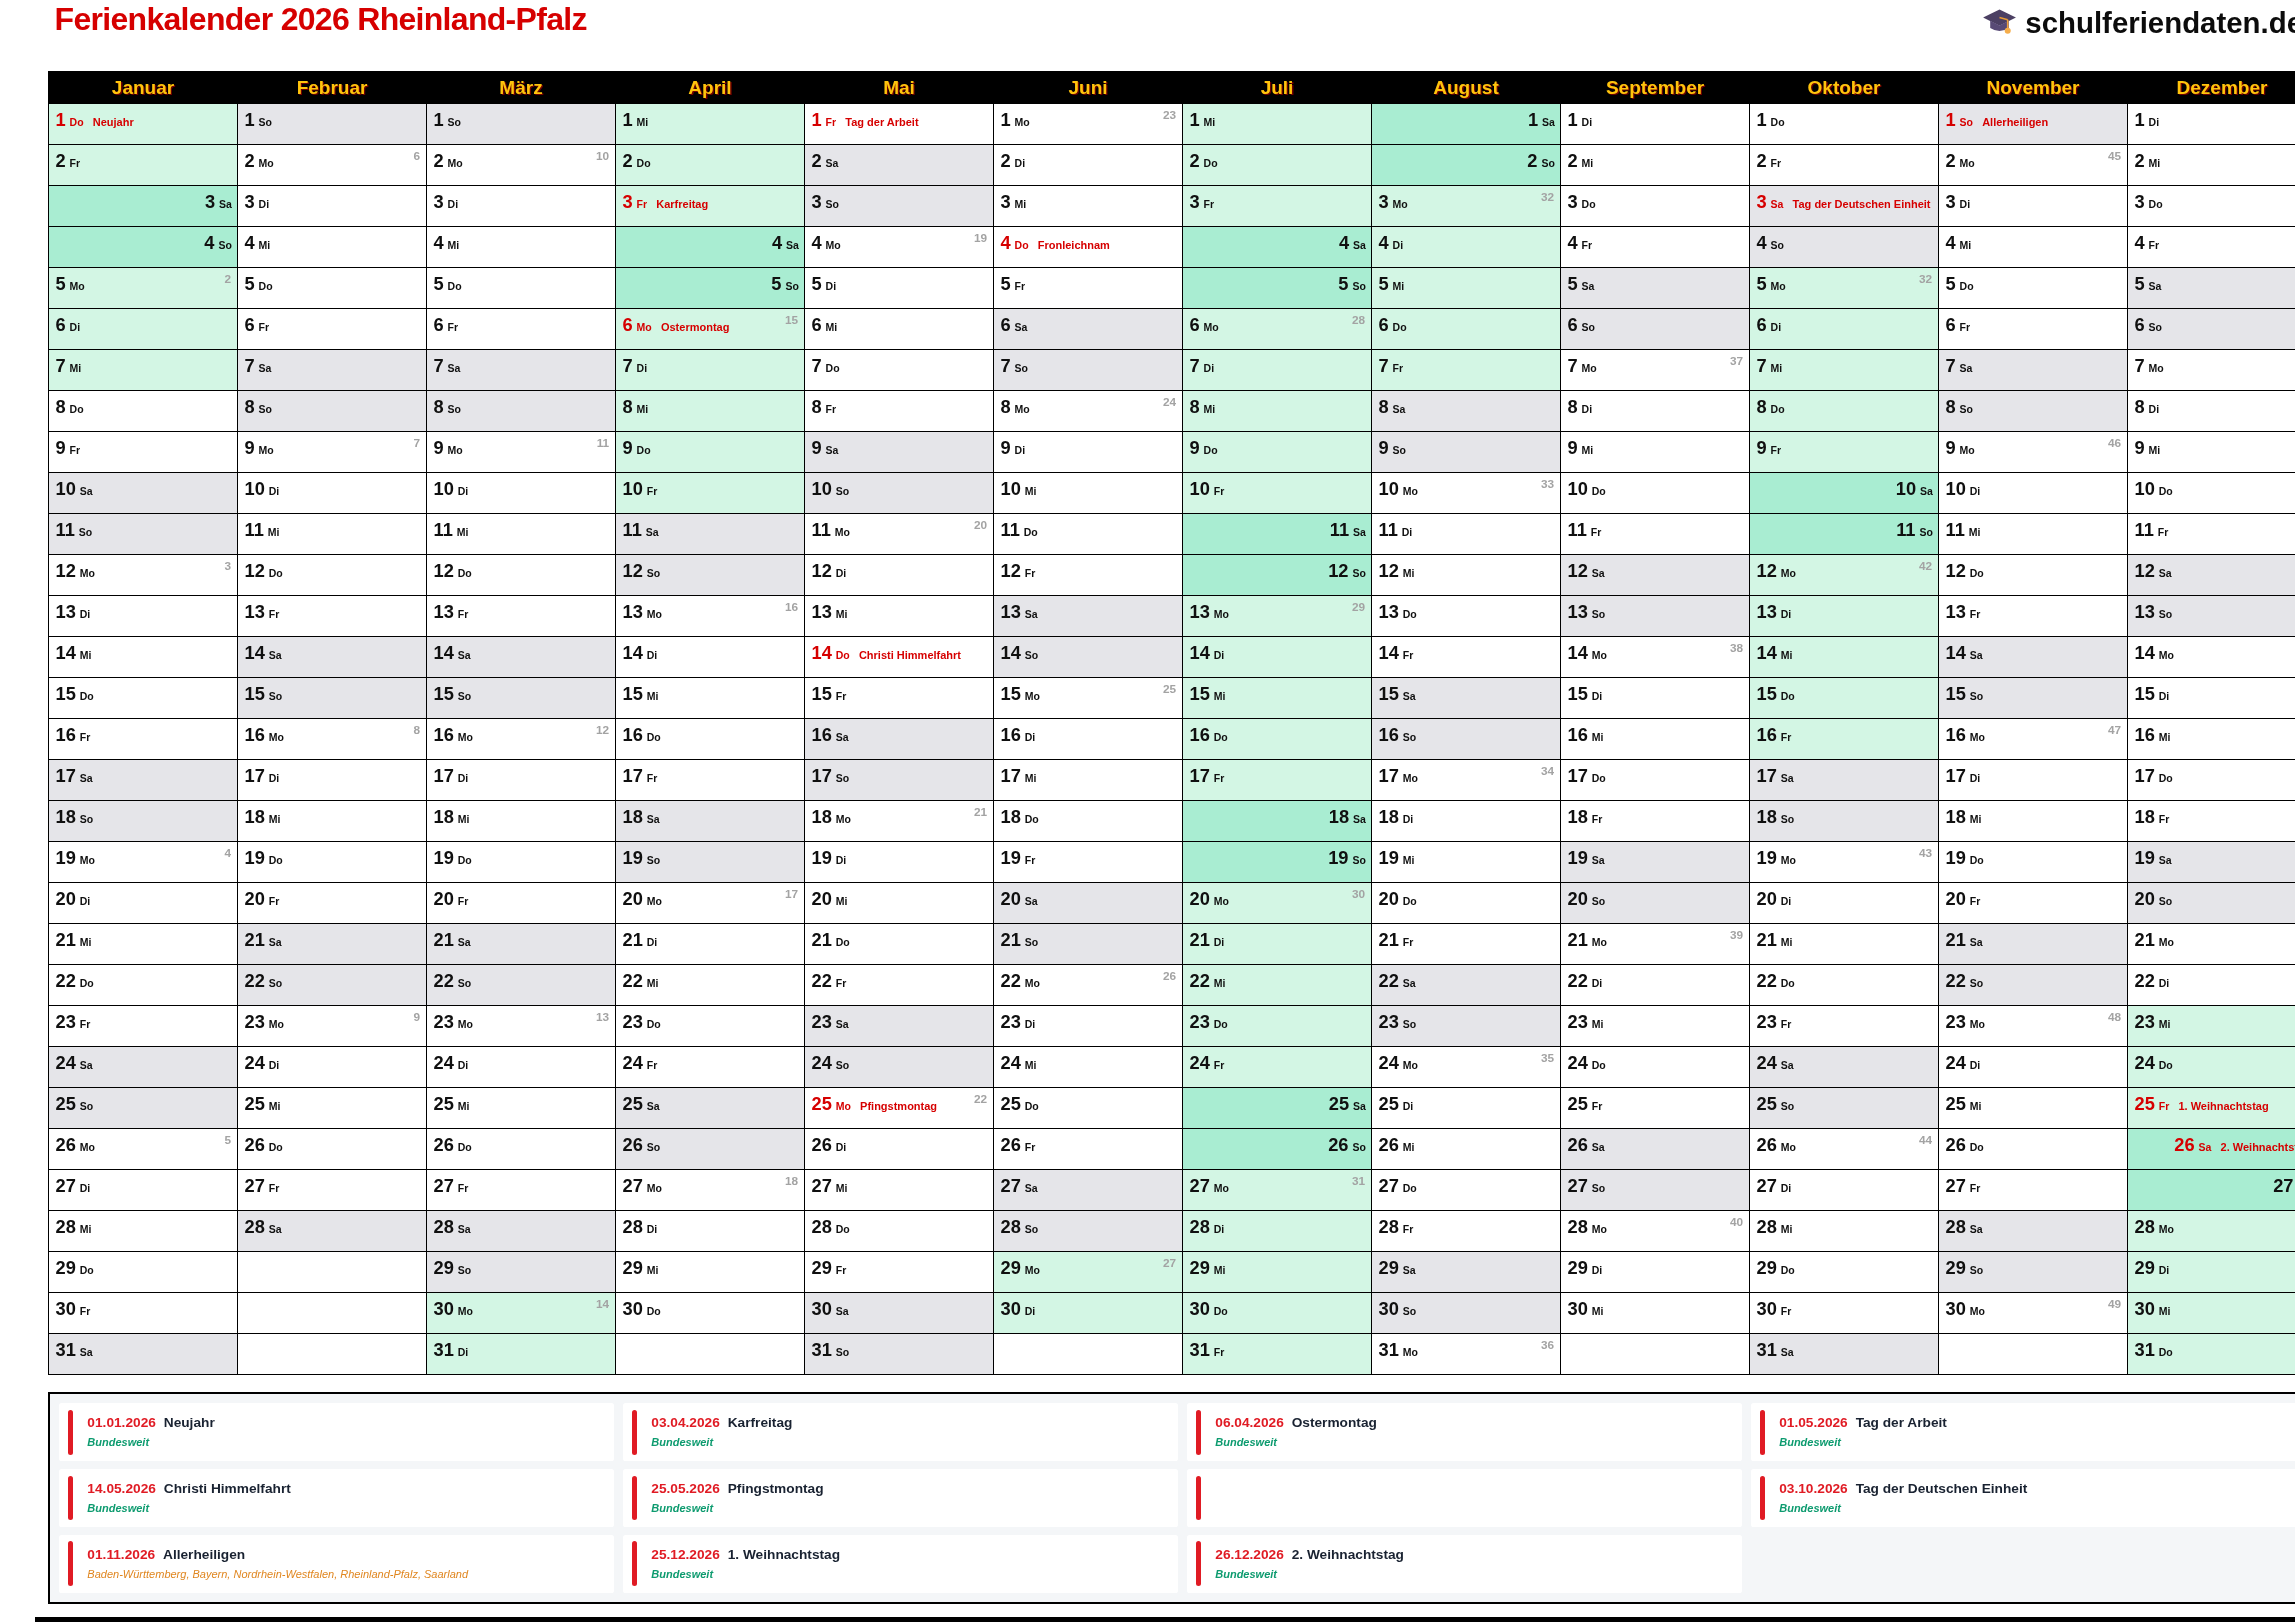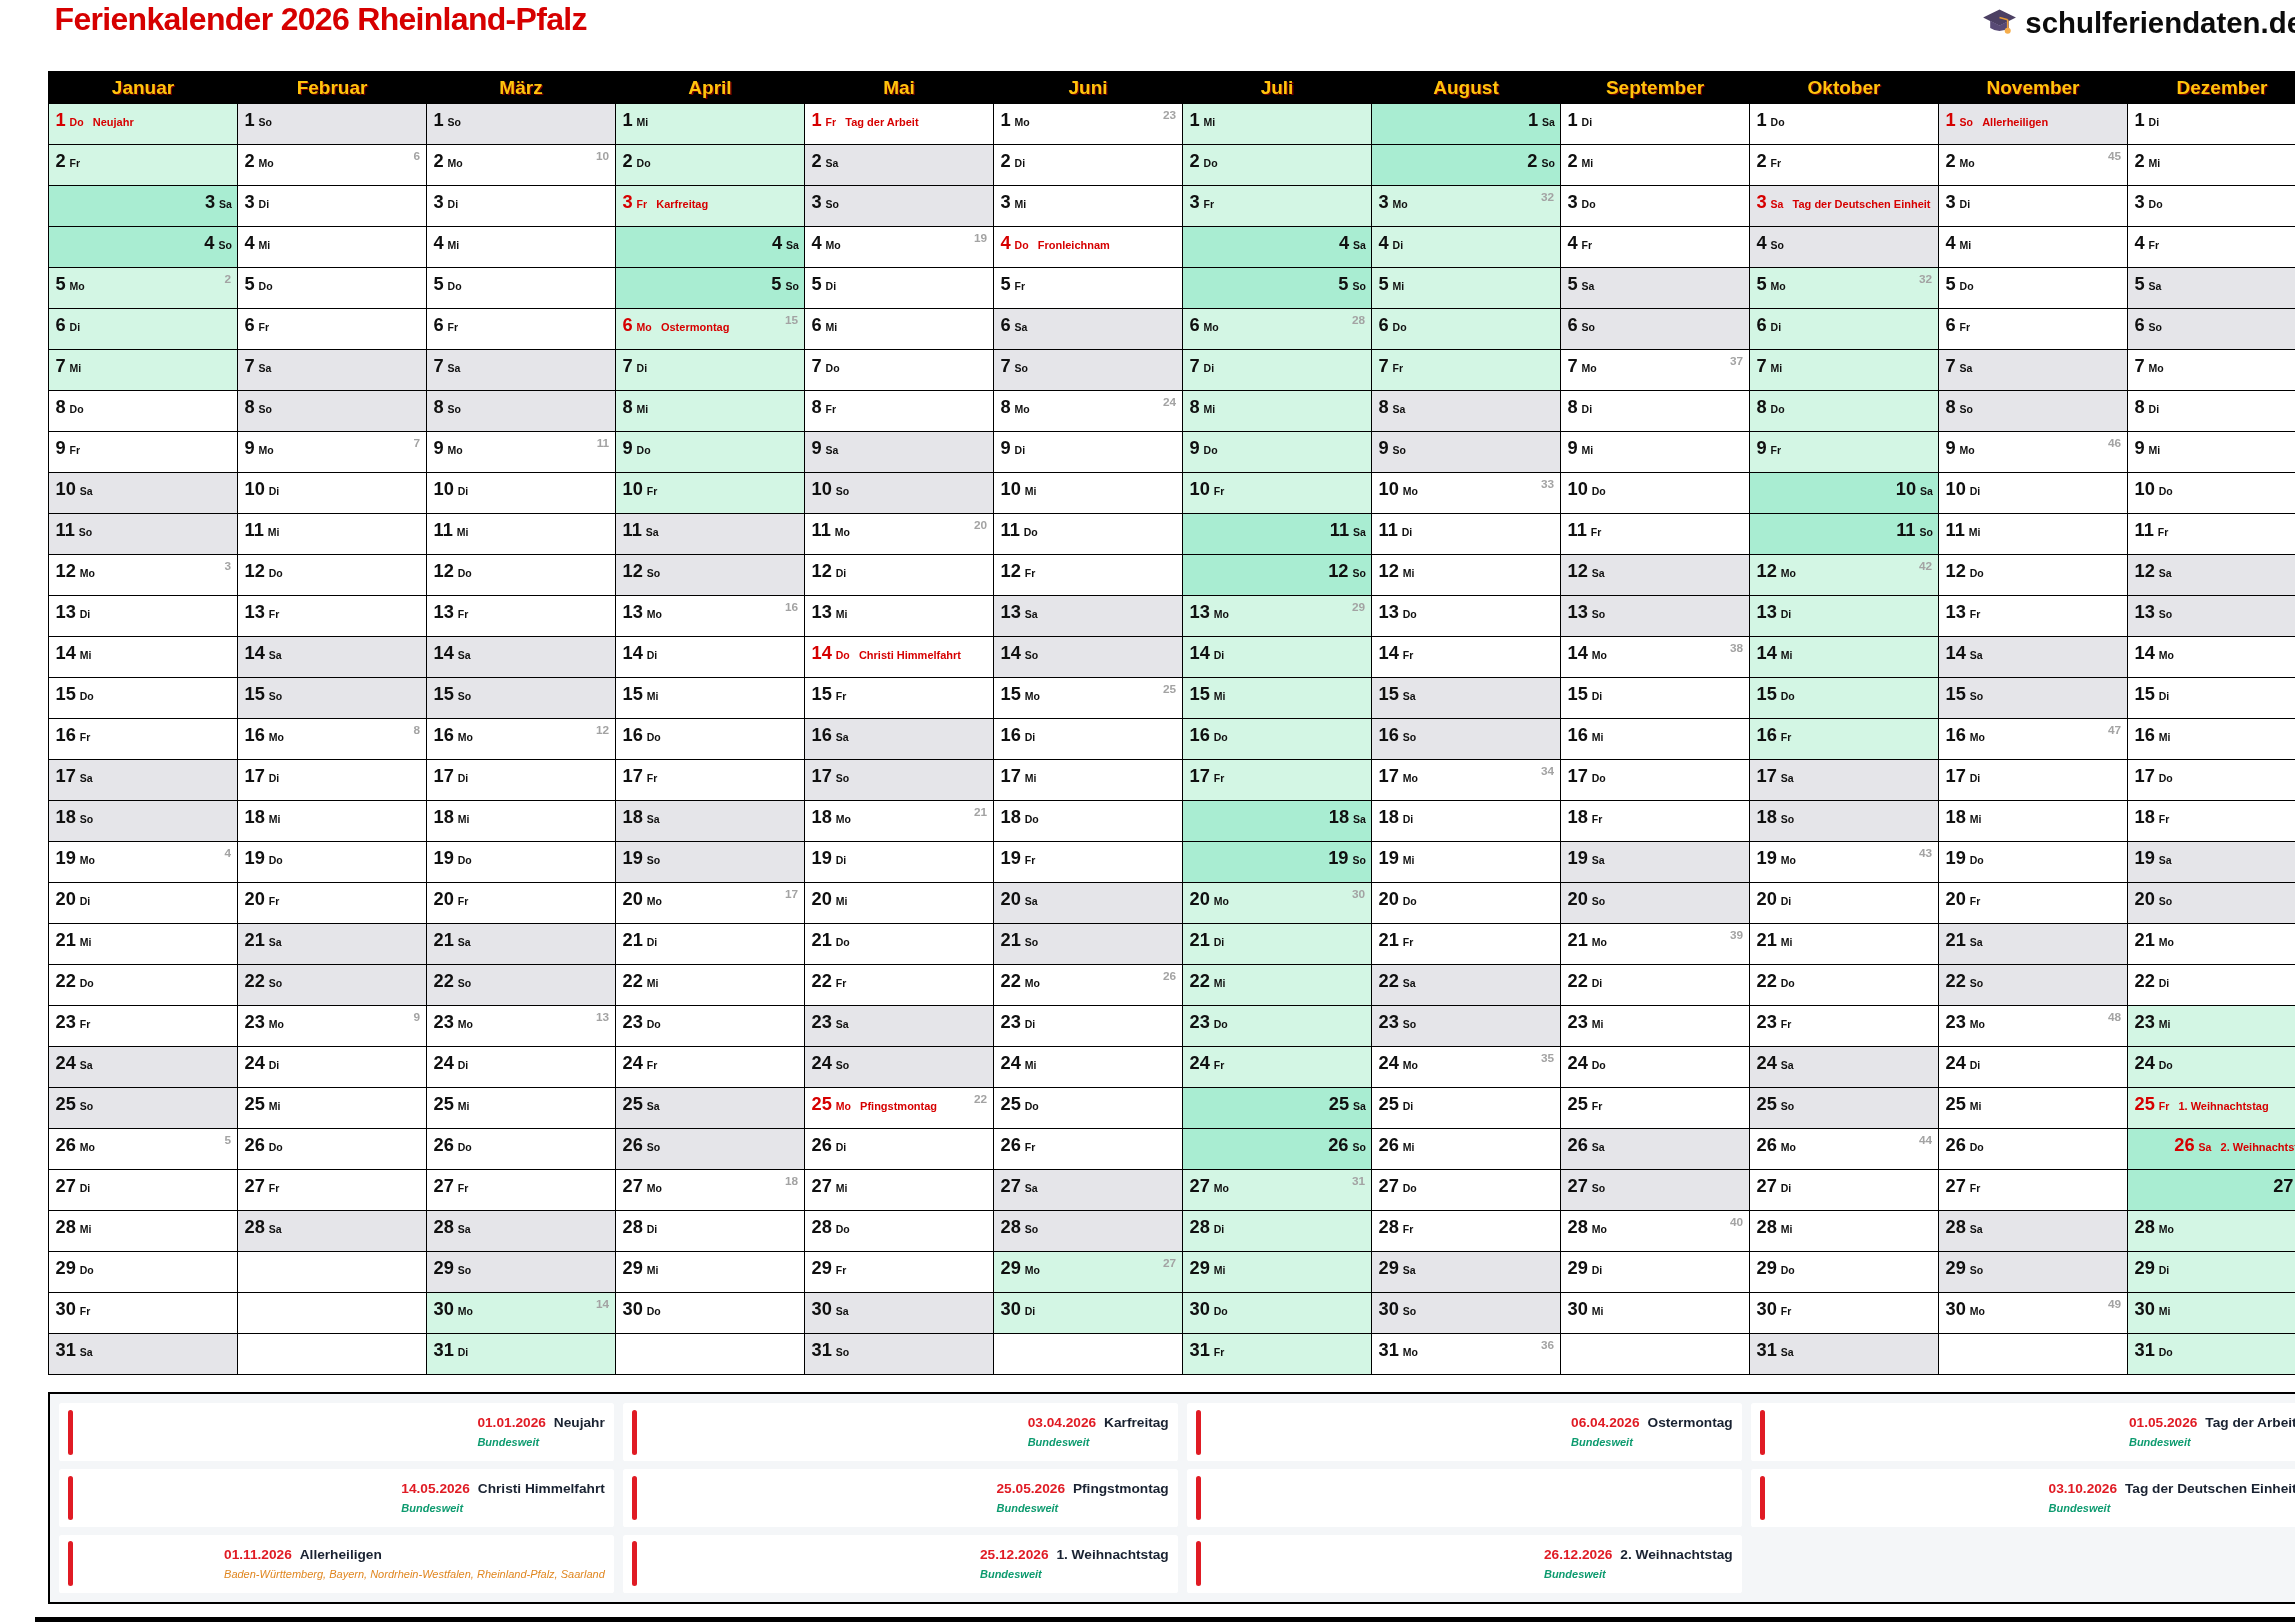--- a/index.html
+++ b/index.html
@@ -18,21 +18,21 @@
   .cell.we{background:#e5e5e9;}
   .cell.h{background:#d3f6e4;}
   .cell.hw{background:#a9edd2;text-align:right;}
   .d{font-size:18.3px;font-weight:bold;color:#101010;}
   .w{font-size:10.5px;font-weight:bold;color:#101010;margin-left:3.9px;}
   .hol{font-size:11px;font-weight:bold;margin-left:9.2px;}
   .hd .d,.hd .w,.hd .hol{color:#d60000;}
   .wk{position:absolute;top:3.9px;right:5.9px;font-size:11.8px;font-weight:bold;color:#a3a3a3;}
 
   .legend{position:absolute;left:13px;top:1392px;width:2269px;height:212px;background:#f4f6f8;border:2px solid #000;box-sizing:border-box;display:grid;grid-template-columns:repeat(4,1fr);grid-auto-rows:1fr;gap:7.9px 9.2px;padding:9.2px;}
-  .card{background:#fff;border-radius:2.6px;display:flex;align-items:stretch;padding:6.5px 9.2px;justify-content:space-between;}
+  .card{background:#fff;border-radius:2.6px;display:flex;align-items:stretch;padding:6.5px 9.2px;}
   .bar{width:4.6px;border-radius:5.2px;background:#e01b24;margin-right:14.4px;flex:none;}
   .card-body{display:flex;flex-direction:column;justify-content:center;gap:7.2px;min-width:0;}
   .l1{font-size:13.7px;font-weight:bold;line-height:1;}
   .date{color:#e01b24;margin-right:7.9px;}
   .name{color:#192231;}
   .l2{font-size:11px;font-style:italic;line-height:1;}
   .l2.national{color:#0d9b6f;font-weight:bold;}
   .l2.states{color:#e0861f;font-weight:normal;}
 
   .bottom-rule{position:absolute;left:0;bottom:1.3px;width:2295px;height:4.6px;background:#000;}

